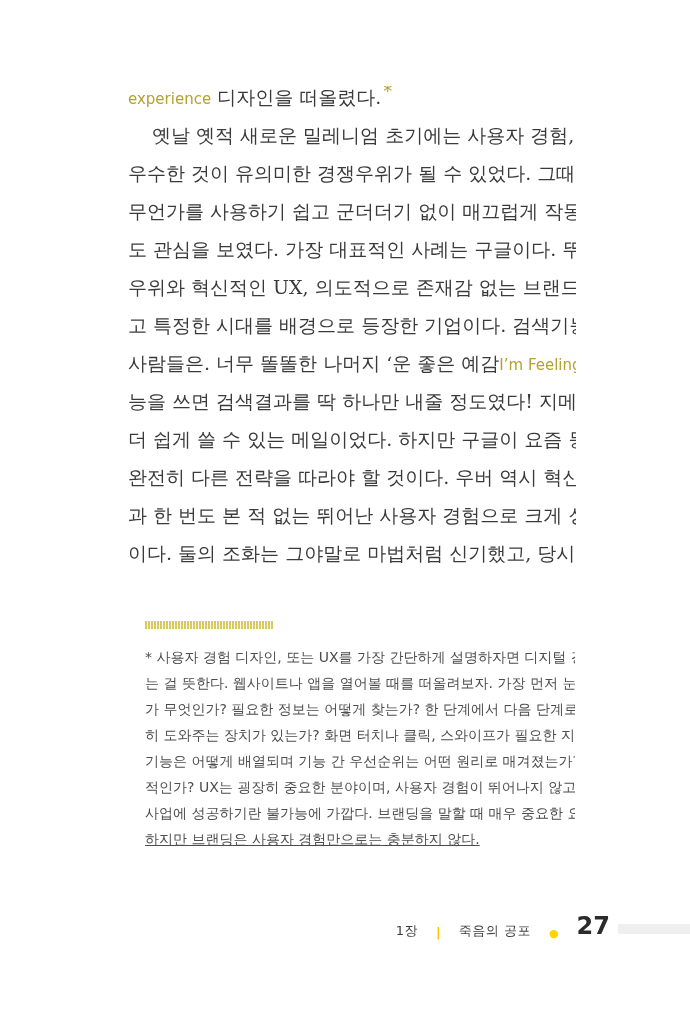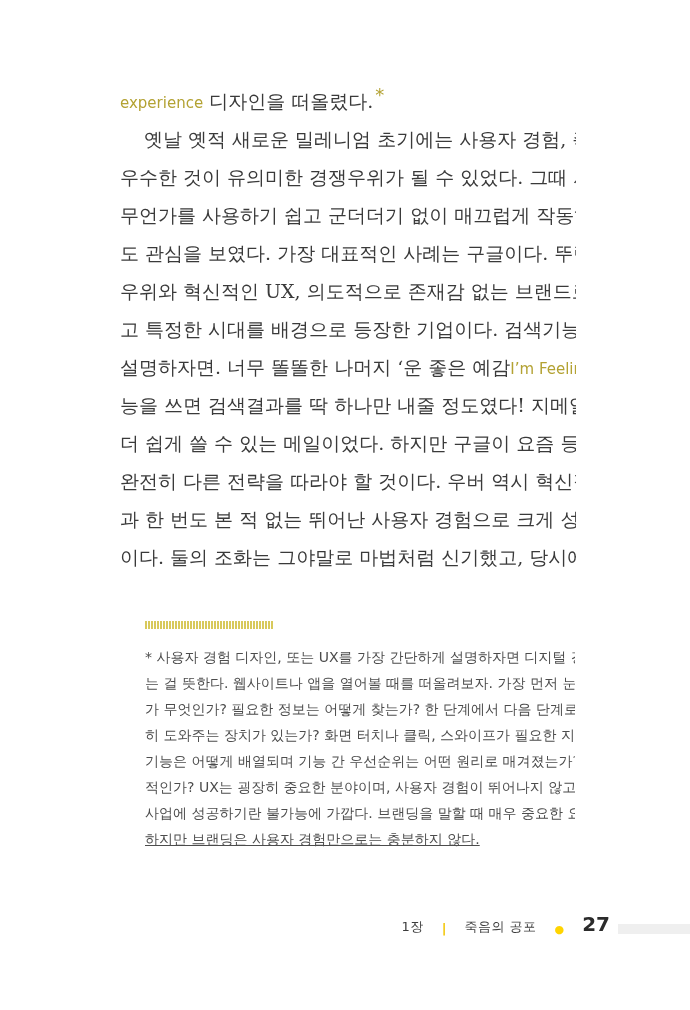--- a/index.html
+++ b/index.html
@@ -9,24 +9,24 @@
     background:#ffffff;
     overflow:hidden;
     font-family:"DejaVu Serif","Liberation Serif",serif;
   }
 
   
   .body-block {
     position:absolute; left:120px; top:86px; width:456px;
   }
   .line {
-    height:38px; line-height:30px;
+    height:38px; line-height:22px;
     font-size:19px; color:#3a3a3a;
     text-align:justify; text-align-last:justify;
-    white-space:nowrap; overflow:hidden;
+    white-space:nowrap; overflow:hidden;margin-left:8px;
   }
   .line.lead {
     text-align:left; text-align-last:left;
   }
   .line.indent { text-indent:24px; }
   .en-accent {
     font-family:"DejaVu Sans","Liberation Sans",sans-serif;
     color:#b3a233; font-size:15px; font-weight:500;
   }
   .asterisk {
@@ -55,21 +55,21 @@
 
   
   .footer {
     position:absolute; top:912px; right:80px;
     display:flex; align-items:flex-end; gap:18px;
     font-family:"DejaVu Sans","Liberation Sans",sans-serif;
   }
   .footer .small { font-size:13px; color:#3c3c3c; letter-spacing:0.5px; }
   .footer .divider { color:#f3c500; font-size:13px; font-weight:bold; }
   .footer .dot { color:#ffd400; font-size:11px; }
-  .footer .page-num { font-size:20px; font-weight:bold; color:#2b2b2b; }
+  .footer .page-num { font-size:24px; font-weight:bold; color:#2b2b2b; }
   .footer-strip {
     position:absolute; top:924px; right:0px;
     width:72px; height:10px; background:#efefef;
   }
 </style>
 </head>
 <body>
 
 <div class="page">
 
@@ -79,21 +79,21 @@
     </div>
 
     <div class="line indent">옛날 옛적 새로운 밀레니엄 초기에는 사용자 경험, 즉 UX가</div>
     <div class="line">우수한 것이 유의미한 경쟁우위가 될 수 있었다. 그때 사람들은</div>
     <div class="line">무언가를 사용하기 쉽고 군더더기 없이 매끄럽게 작동하기만 해</div>
     <div class="line">도 관심을 보였다. 가장 대표적인 사례는 구글이다. 뚜렷한 기술</div>
     <div class="line">우위와 혁신적인 UX, 의도적으로 존재감 없는 브랜드로 무장하</div>
     <div class="line">고 특정한 시대를 배경으로 등장한 기업이다. 검색기능은 아주</div>
 
     <div class="line">
-      <span>설명하자면. 너무 똘똘한 나머지 ‘운 좋은 예감</span><span class="en-accent">I’m Feeling lucky</span>
+      <span>사람들은. 너무 똘똘한 나머지 ‘운 좋은 예감</span><span class="en-accent">I’m Feeling lucky</span>
     </div>
 
     <div class="line">능을 쓰면 검색결과를 딱 하나만 내줄 정도였다! 지메일도 단지</div>
     <div class="line">더 쉽게 쓸 수 있는 메일이었다. 하지만 구글이 요즘 등장한다면</div>
     <div class="line">완전히 다른 전략을 따라야 할 것이다. 우버 역시 혁신적인 기술</div>
     <div class="line">과 한 번도 본 적 없는 뛰어난 사용자 경험으로 크게 성공한 기업</div>
     <div class="line">이다. 둘의 조화는 그야말로 마법처럼 신기했고, 당시에는 그 정</div>
   </div>
 
   <div class="footnote-block">

